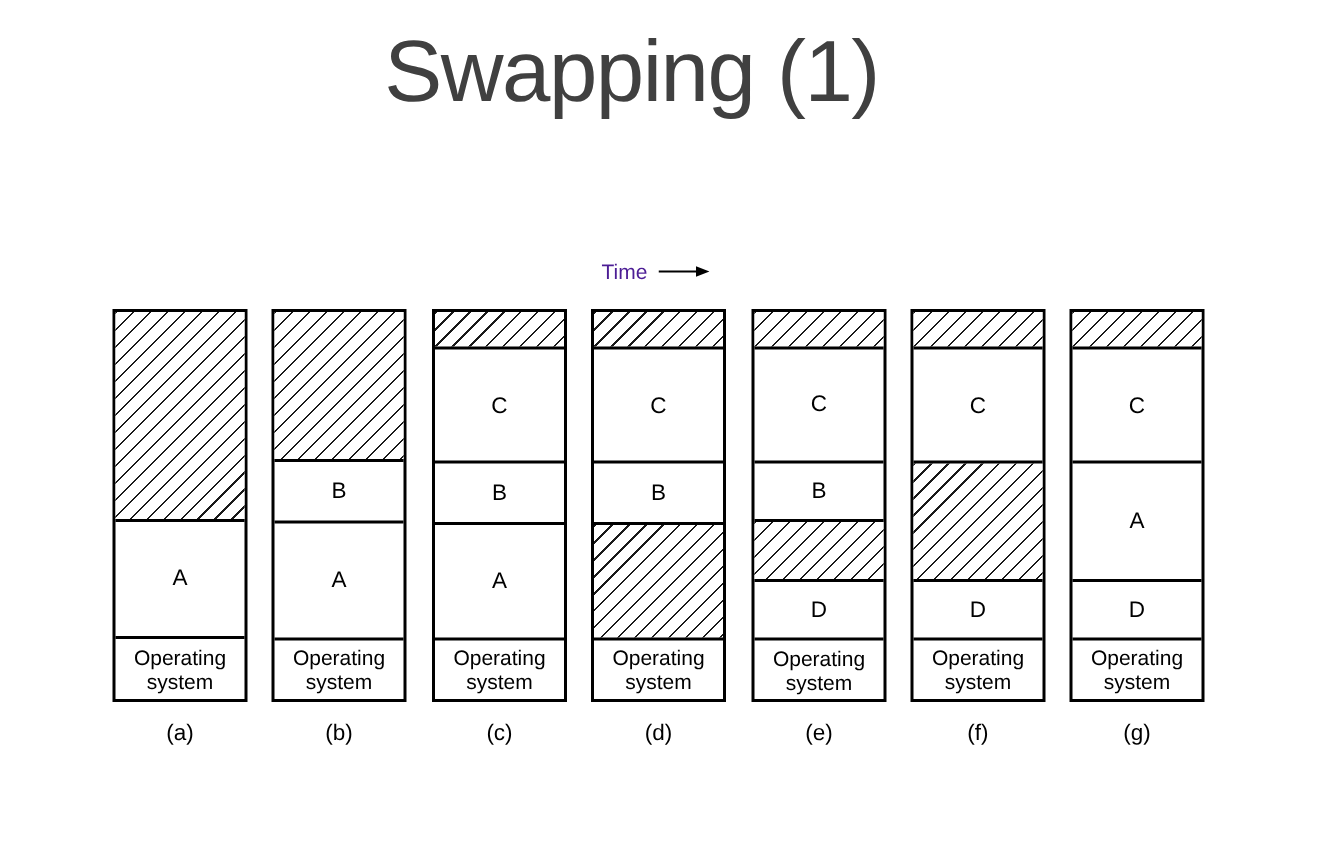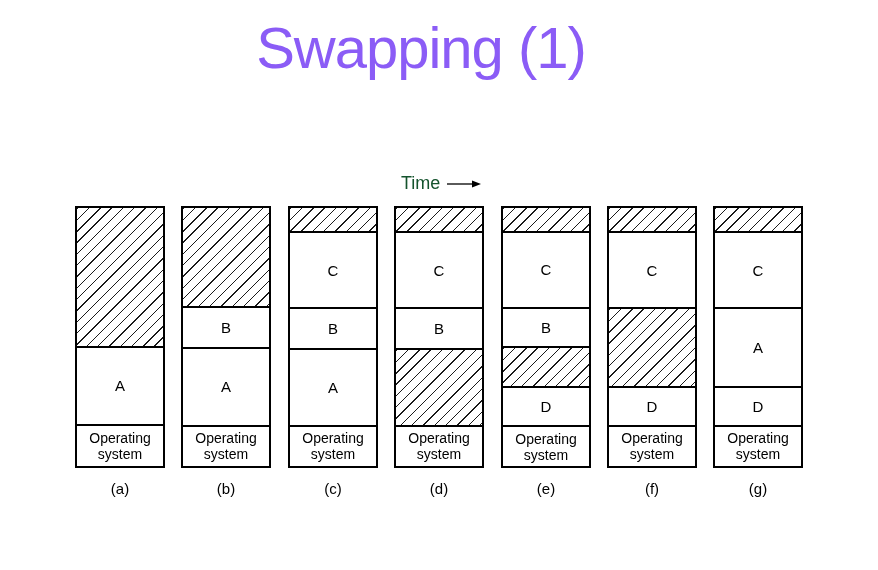--- a/index.html
+++ b/index.html
@@ -19,22 +19,22 @@
     font-size: 58px;
     font-weight: 400;
     letter-spacing: -1px;
   }
   .time-axis {
     position: absolute;
     top: 173px; left: 401px;
     display: flex;
     align-items: center;
     gap: 7px;
-    font-size: 18px;
-    color: #14532d;
+    font-size: 14px;
+    color: #4c1d95;
   }
   .time-axis svg { display: block; }
   #diagram { position: absolute; top: 0; left: 0; width: 878px; height: 570px; }
   .column {
     position: absolute;
     top: 206px;
     width: 90px;
     height: 262px;
     box-sizing: border-box;
     border: 2px solid #000;
@@ -69,21 +69,21 @@
     top: 480px;
     width: 90px;
     text-align: center;
     font-size: 15px;
     color: #000;
   }
 </style>
 </head>
 <body>
 
-<h1 class="title" id="slide-title" style="color: #8b5cf6;">Swapping (1)</h1>
+<h1 class="title" id="slide-title" style="color: #404040;">Swapping (1)</h1>
 
 <div class="time-axis">
   <span>Time</span>
   <svg width="34" height="10" viewBox="0 0 34 10">
     <line x1="0" y1="5" x2="26" y2="5" stroke="#000" stroke-width="1.3"></line>
     <polygon points="25,1.5 34,5 25,8.5" fill="#000"></polygon>
   </svg>
 </div>
 
 <div id="diagram">

